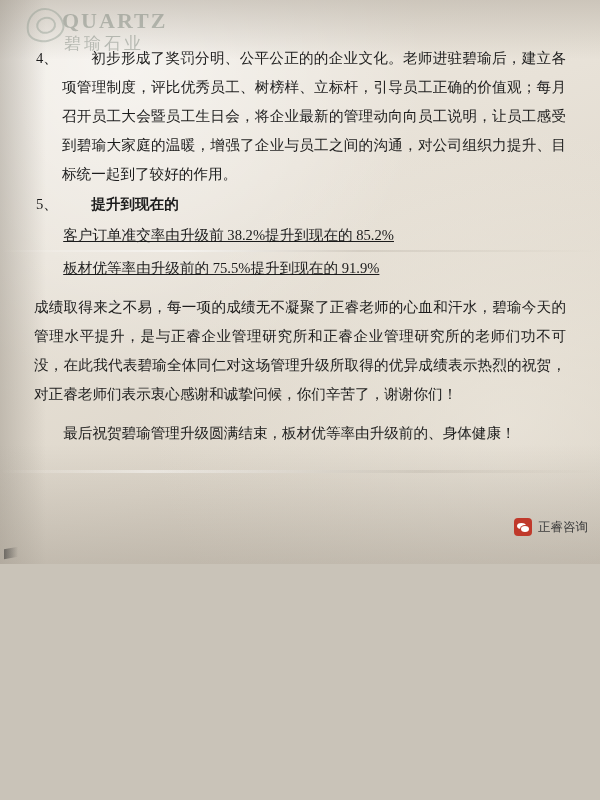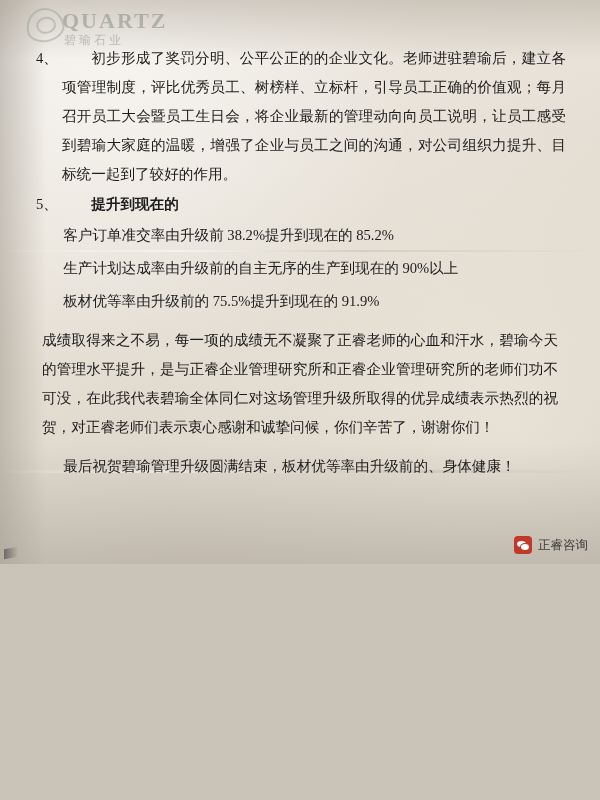--- a/index.html
+++ b/index.html
@@ -82,21 +82,21 @@
     font-family: "Liberation Serif", serif;
     font-size: 22px;
     letter-spacing: 2px;
     color: #6f7a70;
     font-weight: bold;
   }
   .logo-sub {
     position: absolute;
     left: 38px; top: 26px;
     font-family: "Liberation Sans", sans-serif;
-    font-size: 12px;
+    font-size: 17px;
     letter-spacing: 3px;
     color: #6f7a70;
   }
 
   
   .doc {
     position: absolute;
     left: 0; top: 0;
     width: 600px;
     padding: 44px 34px 0 34px;
@@ -125,30 +125,31 @@
   }
   .item-body.heading {
     text-indent: 2em;
     font-weight: bold;
   }
   .p-indent {
     text-indent: 2em;
     margin: 0;
   }
   .block-metrics {
+    text-decoration: underline;
   }
   .block-metrics p {
     margin: 0 0 4px 0;
     text-indent: 2em;
   }
   .para-group {
     margin-top: 10px;
   }
   .para-group p {
-    margin: 8px;
+    margin: 0;
     text-indent: 0;
   }
   .closing {
     margin-top: 10px;
     text-indent: 2em;
   }
 
   
   .sign-block {
     position: absolute;
@@ -235,21 +236,21 @@
     text-align: center;
     font-size: 11px;
     color: rgba(206,46,46,0.6);
     letter-spacing: 2px;
   }
 
   
   .wechat {
     position: absolute;
     right: 12px;
-    bottom: 10px;
+    bottom: 28px;
     display: flex;
     align-items: center;
     gap: 6px;
     color: #3a3a3a;
     font-size: 12.5px;
     font-family: "Liberation Sans", sans-serif;
   }
   .wechat-badge {
     width: 18px; height: 18px;
     border-radius: 4px;
@@ -317,21 +318,20 @@
     <div class="section">
       <div class="item-line">
         <div class="item-num">5、</div>
         <div class="item-body heading">提升到现在的</div>
       </div>
     </div>
 
 
     <div class="block-metrics">
       <p>客户订单准交率由升级前 38.2%提升到现在的 85.2%</p>
-      <p>生产计划达成率由升级前的自主无序的生产到现在的 90%以上</p>
       <p>板材优等率由升级前的 75.5%提升到现在的 91.9%</p>
     </div>
 
     <div class="para-group">
       <p>成绩取得来之不易，每一项的成绩无不凝聚了正睿老师的心血和汗水，碧瑜今天的管理水平提升，是与正睿企业管理研究所和正睿企业管理研究所的老师们功不可没，在此我代表碧瑜全体同仁对这场管理升级所取得的优异成绩表示热烈的祝贺，对正睿老师们表示衷心感谢和诚挚问候，你们辛苦了，谢谢你们！</p>
     </div>
 
     <p class="closing">最后祝贺碧瑜管理升级圆满结束，板材优等率由升级前的、身体健康！</p>
   </div>
 

